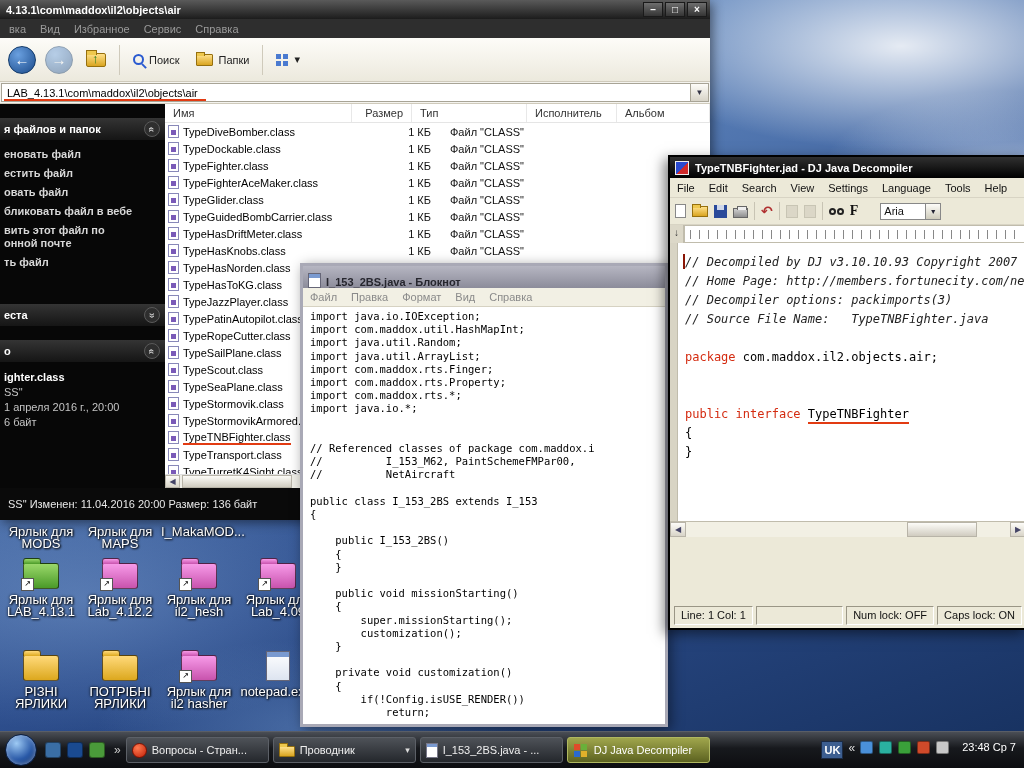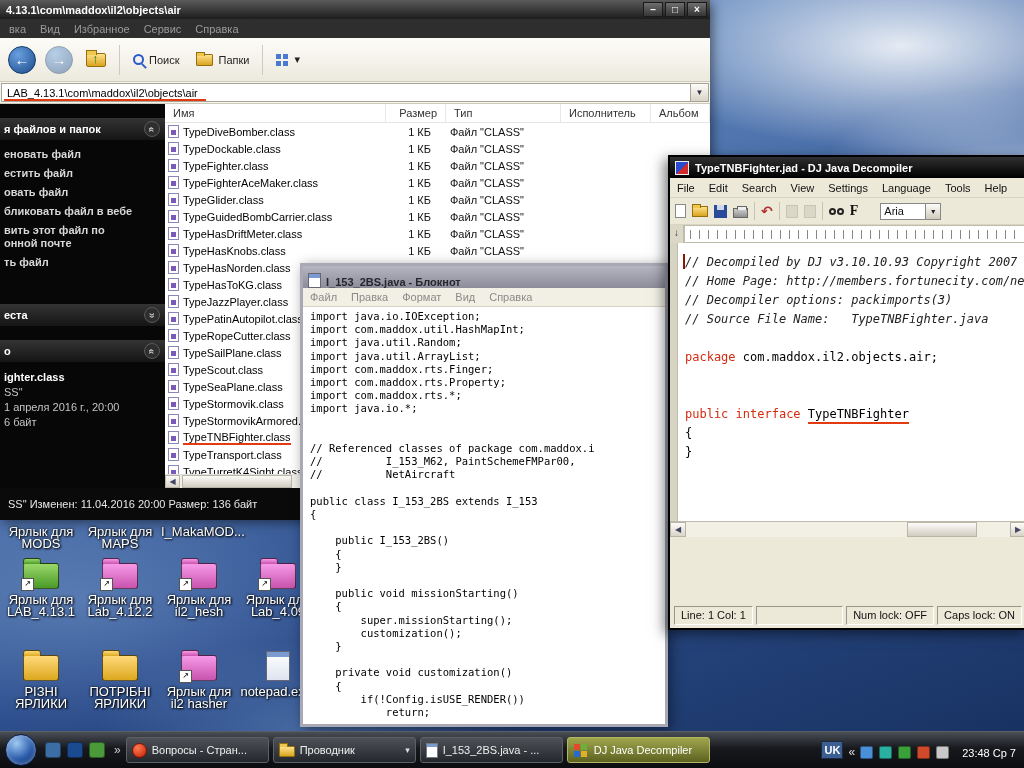--- a/index.html
+++ b/index.html
@@ -54,21 +54,21 @@
 .rot-down { display:inline-block; transform:rotate(-90deg); }
 .sb-tasks { padding:8px 4px 0 4px; }
 .sb-task { margin-bottom:7px; color:#d8d8d8; white-space:nowrap;font-weight:bold; }
 .sb-task.cont { margin-top:-6px; }
 .sb-details { padding:8px 4px; color:#c4c4c4; line-height:15px; }
 .sb-detail { white-space:nowrap; }
 .sb-detail.bold { font-weight:bold; color:#fff; }
 .ex-list { flex:1; background:#fff; overflow:hidden; display:flex; flex-direction:column; }
 .list-header { display:flex; height:19px; border-bottom:1px solid #e5e5e5; color:#333; flex:none; }
 .lh-cell { border-right:1px solid #e8e8e8; padding:3px 8px 0; white-space:nowrap; overflow:hidden; }
-.c-name { width:221px; flex:none; }
+.c-name { width:187px; flex:none; }
 .c-size { width:60px; flex:none; text-align:right; }
 .c-type { width:115px; flex:none; }
 .c-artist { width:90px; flex:none; }
 .c-album { flex:1; }
 .file-rows { flex:1; overflow:hidden; }
 .file-row { display:flex; height:17px; align-items:center; }
 .f-name { width:215px; flex:none; display:flex; align-items:center; gap:4px; padding-left:3px; overflow:hidden; }
 .class-icon { width:11px; height:13px; background:#fff; border:1px solid #8888b8; position:relative; flex:none; }
 .class-icon::after { content:""; position:absolute; left:2px; top:4px; width:5px; height:5px; background:#7a5ab8; }
 .fname-text { white-space:nowrap; }
@@ -162,21 +162,21 @@
 .task-btn.active { background:linear-gradient(#a0a64c,#5c6220); border-color:#b0b860; color:#fff; }
 .task-label { flex:1; white-space:nowrap; overflow:hidden; }
 .task-chev { font-size:9px; color:#ddd; }
 .ti { width:16px; height:15px; position:relative; flex:none; }
 .ti.opera { width:15px; border-radius:50%; background:radial-gradient(circle at 35% 30%,#ff7a50,#c02008); border:1px solid #801000; }
 .ti.folder { height:11px; margin-top:3px; background:linear-gradient(#ffe08a,#d9a520); border:1px solid #96700e; border-radius:1px; }
 .ti.folder::before { content:""; position:absolute; top:-4px; left:-1px; width:7px; height:3px; background:#eec84e; border:1px solid #96700e; border-bottom:none; }
 .ti.notepad { width:12px; background:#fff; border:1px solid #778; }
 .ti.notepad::before { content:""; position:absolute; left:0; right:0; top:0; height:3px; background:#7a9ad0; }
 .ti.dj::before { content:""; position:absolute; left:1px; top:1px; width:6px; height:6px; background:#e04a2a; box-shadow:7px 0 0 #6ab03a, 0 7px 0 #2a6ad0, 7px 7px 0 #e0b02a; }
-.tray { display:flex; align-items:flex-end; gap:5px; padding:0 8px 0 4px; margin-left:auto; }
+.tray { display:flex; align-items:flex-start; gap:5px; padding:0 8px 0 4px; margin-left:auto; }
 .lang-box { width:22px; height:18px; background:#3c5e90; color:#fff; text-align:center; line-height:17px; font-weight:bold; border:1px solid #1a2a44; }
 .tray-chev { color:#ddd; font-size:12px; }
 .tray-icon { width:13px; height:13px; border-radius:2px; border:1px solid rgba(0,0,0,.4); }
 .clock { color:#fff; white-space:nowrap; padding-left:4px; }
 </style>
 </head>
 <body>
 
 <div id="desktop">
 

